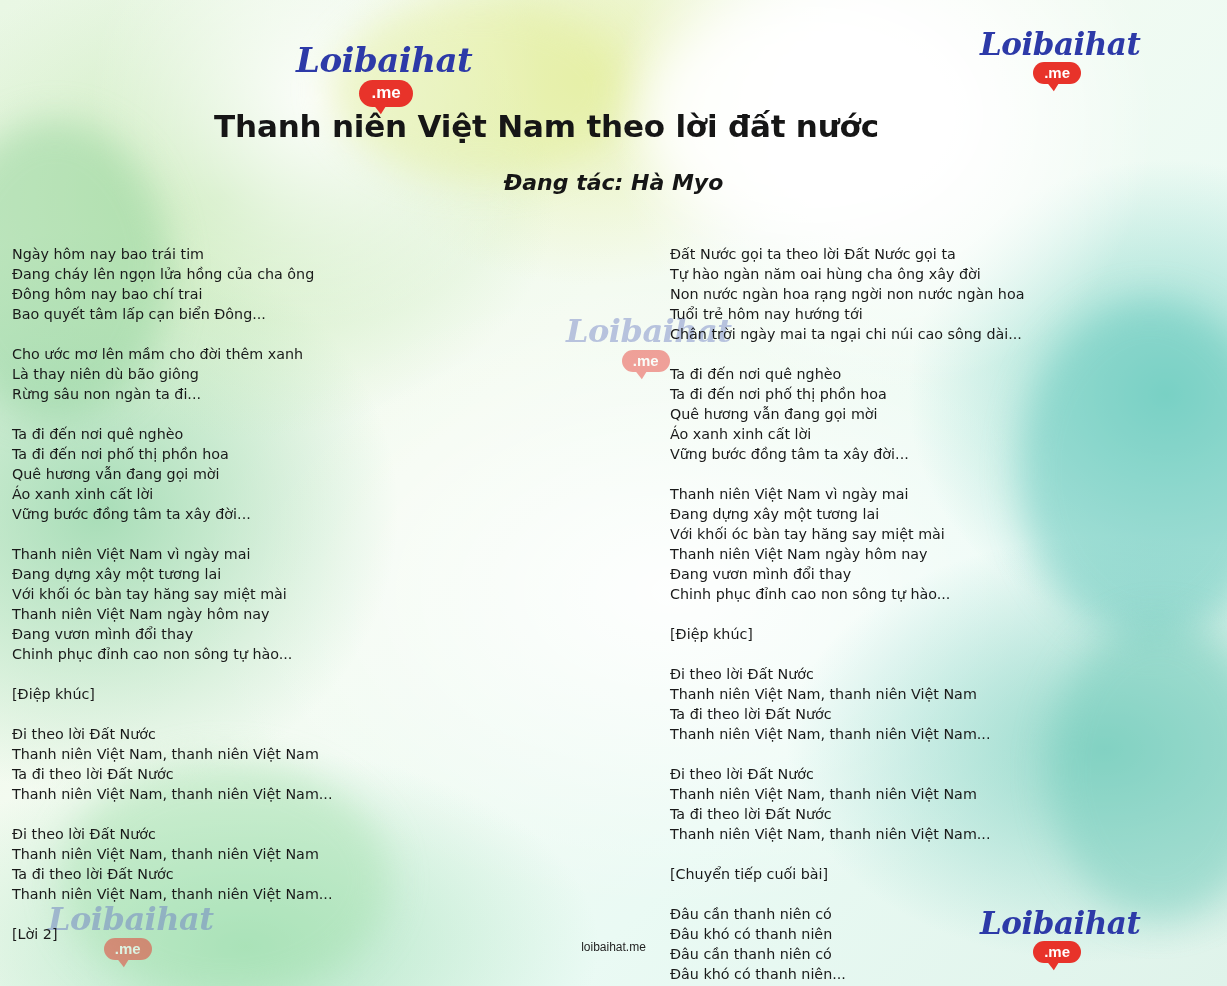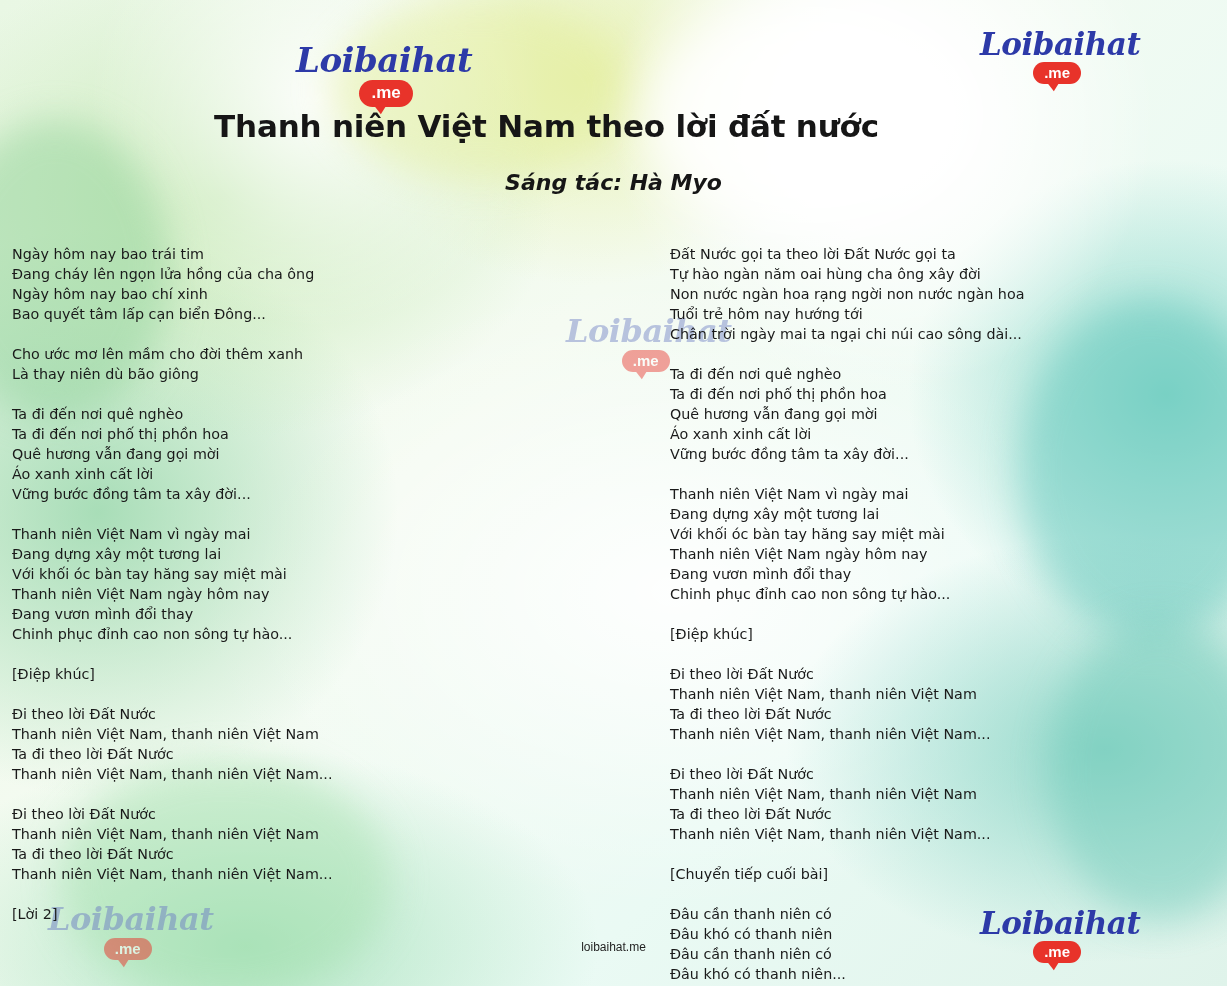--- a/index.html
+++ b/index.html
@@ -188,30 +188,31 @@
   <span class="logo-word">Loibaihat</span>
   <span class="logo-bubble">.me</span>
 </div>
 
 <div class="logo" id="logo-bottom-right">
   <span class="logo-word">Loibaihat</span>
   <span class="logo-bubble">.me</span>
 </div>
 
 <div class="song-title">Thanh niên Việt Nam theo lời đất nước</div>
-<div class="song-author">Sáng tác: Hà Myo</div>
+<div class="song-author">Đang tác: Hà Myo</div>
 
 <div class="lyrics" id="lyrics-col-left">
     <div class="line">Ngày hôm nay bao trái tim</div>
     <div class="line">Đang cháy lên ngọn lửa hồng của cha ông</div>
-    <div class="line">Ngày hôm nay bao chí xinh</div>
+    <div class="line">Đông hôm nay bao chí trai</div>
     <div class="line">Bao quyết tâm lấp cạn biển Đông...</div>
     <div class="line blank">&nbsp;</div>
     <div class="line">Cho ước mơ lên mầm cho đời thêm xanh</div>
     <div class="line">Là thay niên dù bão giông</div>
+    <div class="line">Rừng sâu non ngàn ta đi...</div>
     <div class="line blank">&nbsp;</div>
     <div class="line">Ta đi đến nơi quê nghèo</div>
     <div class="line">Ta đi đến nơi phố thị phồn hoa</div>
     <div class="line">Quê hương vẫn đang gọi mời</div>
     <div class="line">Áo xanh xinh cất lời</div>
     <div class="line">Vững bước đồng tâm ta xây đời...</div>
     <div class="line blank">&nbsp;</div>
     <div class="line">Thanh niên Việt Nam vì ngày mai</div>
     <div class="line">Đang dựng xây một tương lai</div>
     <div class="line">Với khối óc bàn tay hăng say miệt mài</div>

